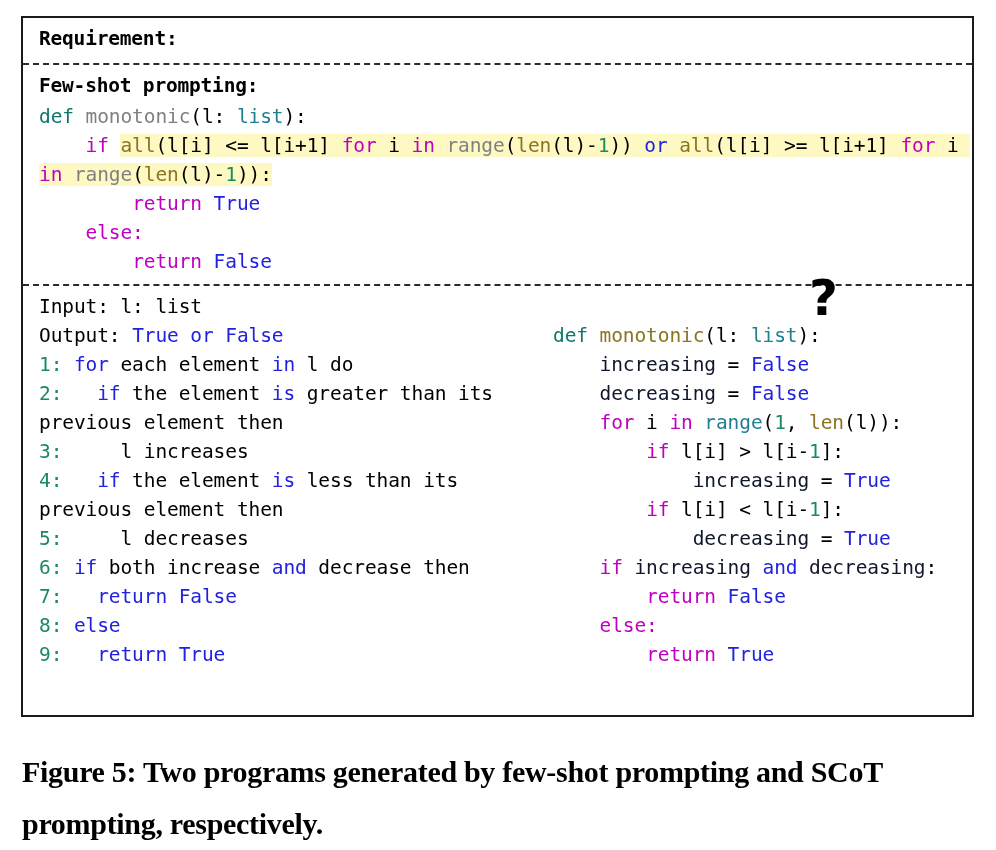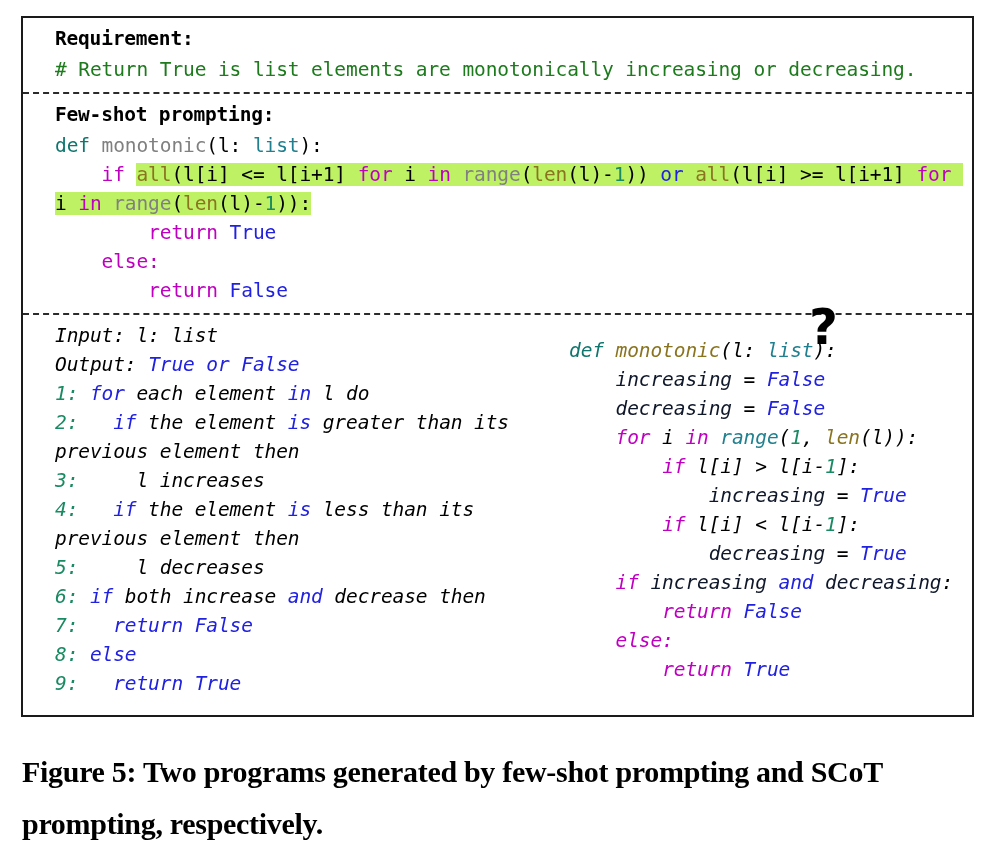--- a/index.html
+++ b/index.html
@@ -27,21 +27,21 @@
     left: 21px;
     top: 16px;
     width: 953px;
     height: 701px;
     border: 2px solid #1a1a1a;
     box-sizing: border-box;
     background: #ffffff;
   }
 
   .section {
-    padding: 6px 0 8px 16px;
+    padding: 6px 0 8px 0;
   }
 
   .sep {
     height: 0;
     border-top: 2px dashed #2b2b2b;
     margin: 0;
   }
 
   .hdr {
     font-family: "DejaVu Sans Mono", monospace;
@@ -70,42 +70,41 @@
   .c-fn      { color: #8a7420; }      
   .c-builtin { color: #8a7420; }      
   .c-type    { color: #20808f; }      
   .c-gray    { color: #808080; }      
   .c-num     { color: #1a8a62; }      
   .c-var     { color: #0f172a; margin-top: 40px; }      
   .c-plain   { color: #000000; }
   .c-num2    { color: #1a8a62; }      
   .c-blue2   { color: #2121e0; }      
 
-  .hl { background: #bef264; }
+  .hl { background: #fef9c3; }
 
   
   .fewshot-body {
     position: relative;
   }
   .qmark {
     position: absolute;
     left: 786px;
     top: 208px;
     font-family: "DejaVu Sans", sans-serif;
     font-size: 50px;
     font-weight: bold;
     color: #000000;
     line-height: 1;
   }
 
   
   .scot-cols {
     display: flex;
-    align-items: center;
-    font-style: italic;
+    align-items: flex-end;
   }
   .scot-left {
     width: 500px;
     flex: 0 0 500px;
   }
   .scot-right {
     flex: 1 1 auto;
     padding-left: 14px;
   }
 
@@ -124,21 +123,20 @@
 </style>
 </head>
 <body>
 
 <div class="figure-wrap">
 
   <div class="box">
 
     <div class="section">
       <div class="hdr">Requirement:</div>
-      <div class="code"><span class="c-comment"># Return True is list elements are monotonically increasing or decreasing.</span></div>
     </div>
 
     <div class="sep"></div>
 
     <div class="section fewshot-body">
       <div class="hdr">Few-shot prompting:</div>
       <div class="code"><span class="c-def">def</span> <span class="c-gray">monotonic</span><span class="c-plain">(</span><span class="c-plain">l: </span><span class="c-type">list</span><span class="c-plain">):</span>
     <span class="c-kw">if</span> <span class="hl"><span class="c-builtin">all</span><span class="c-plain">(l[i] &lt;= l[i+1] </span><span class="c-kw">for</span><span class="c-plain"> i </span><span class="c-kw">in</span><span class="c-gray"> range</span><span class="c-plain">(</span><span class="c-builtin">len</span><span class="c-plain">(l)-</span><span class="c-num">1</span><span class="c-plain">))</span> <span class="c-bool">or</span> <span class="c-builtin">all</span><span class="c-plain">(l[i] &gt;= l[i+1] </span><span class="c-kw">for</span><span class="c-plain"> i </span><span class="c-kw">in</span><span class="c-gray"> range</span><span class="c-plain">(</span><span class="c-builtin">len</span><span class="c-plain">(l)-</span><span class="c-num">1</span><span class="c-plain">)):</span></span>
         <span class="c-kw">return</span> <span class="c-bool">True</span>
     <span class="c-kw">else:</span>

